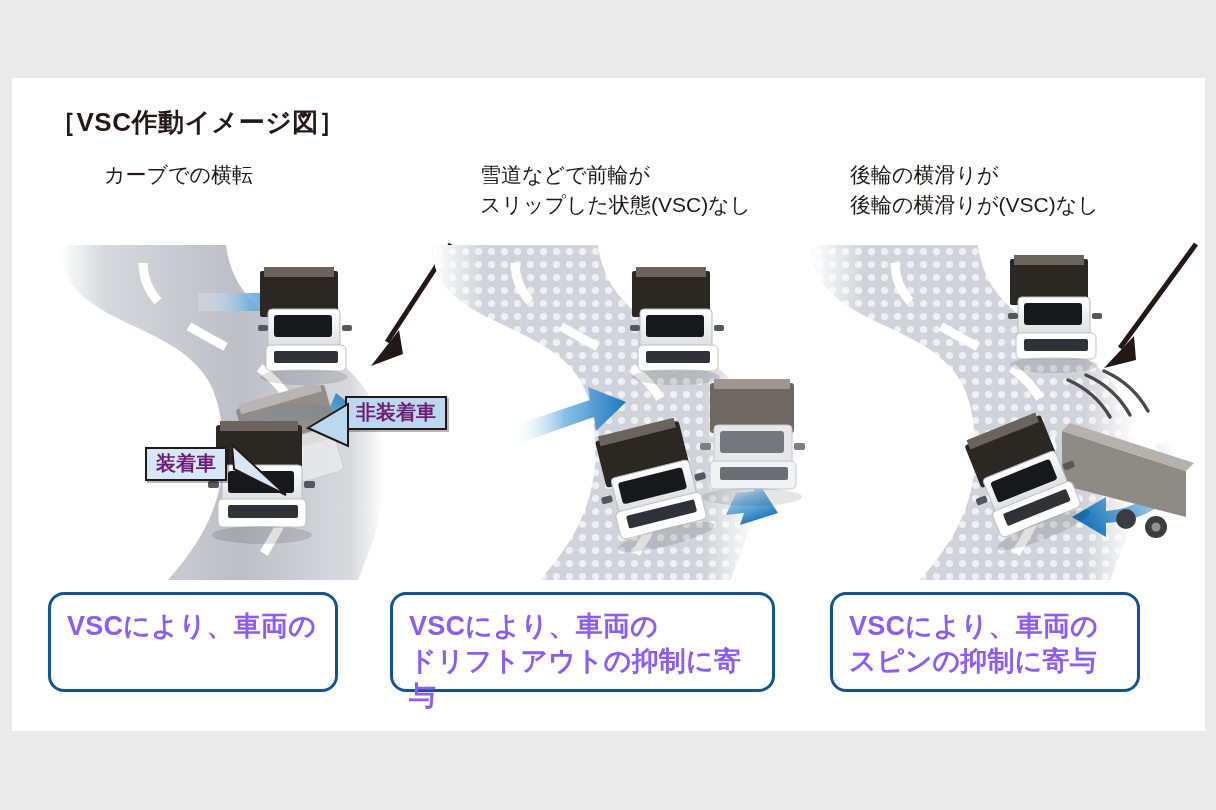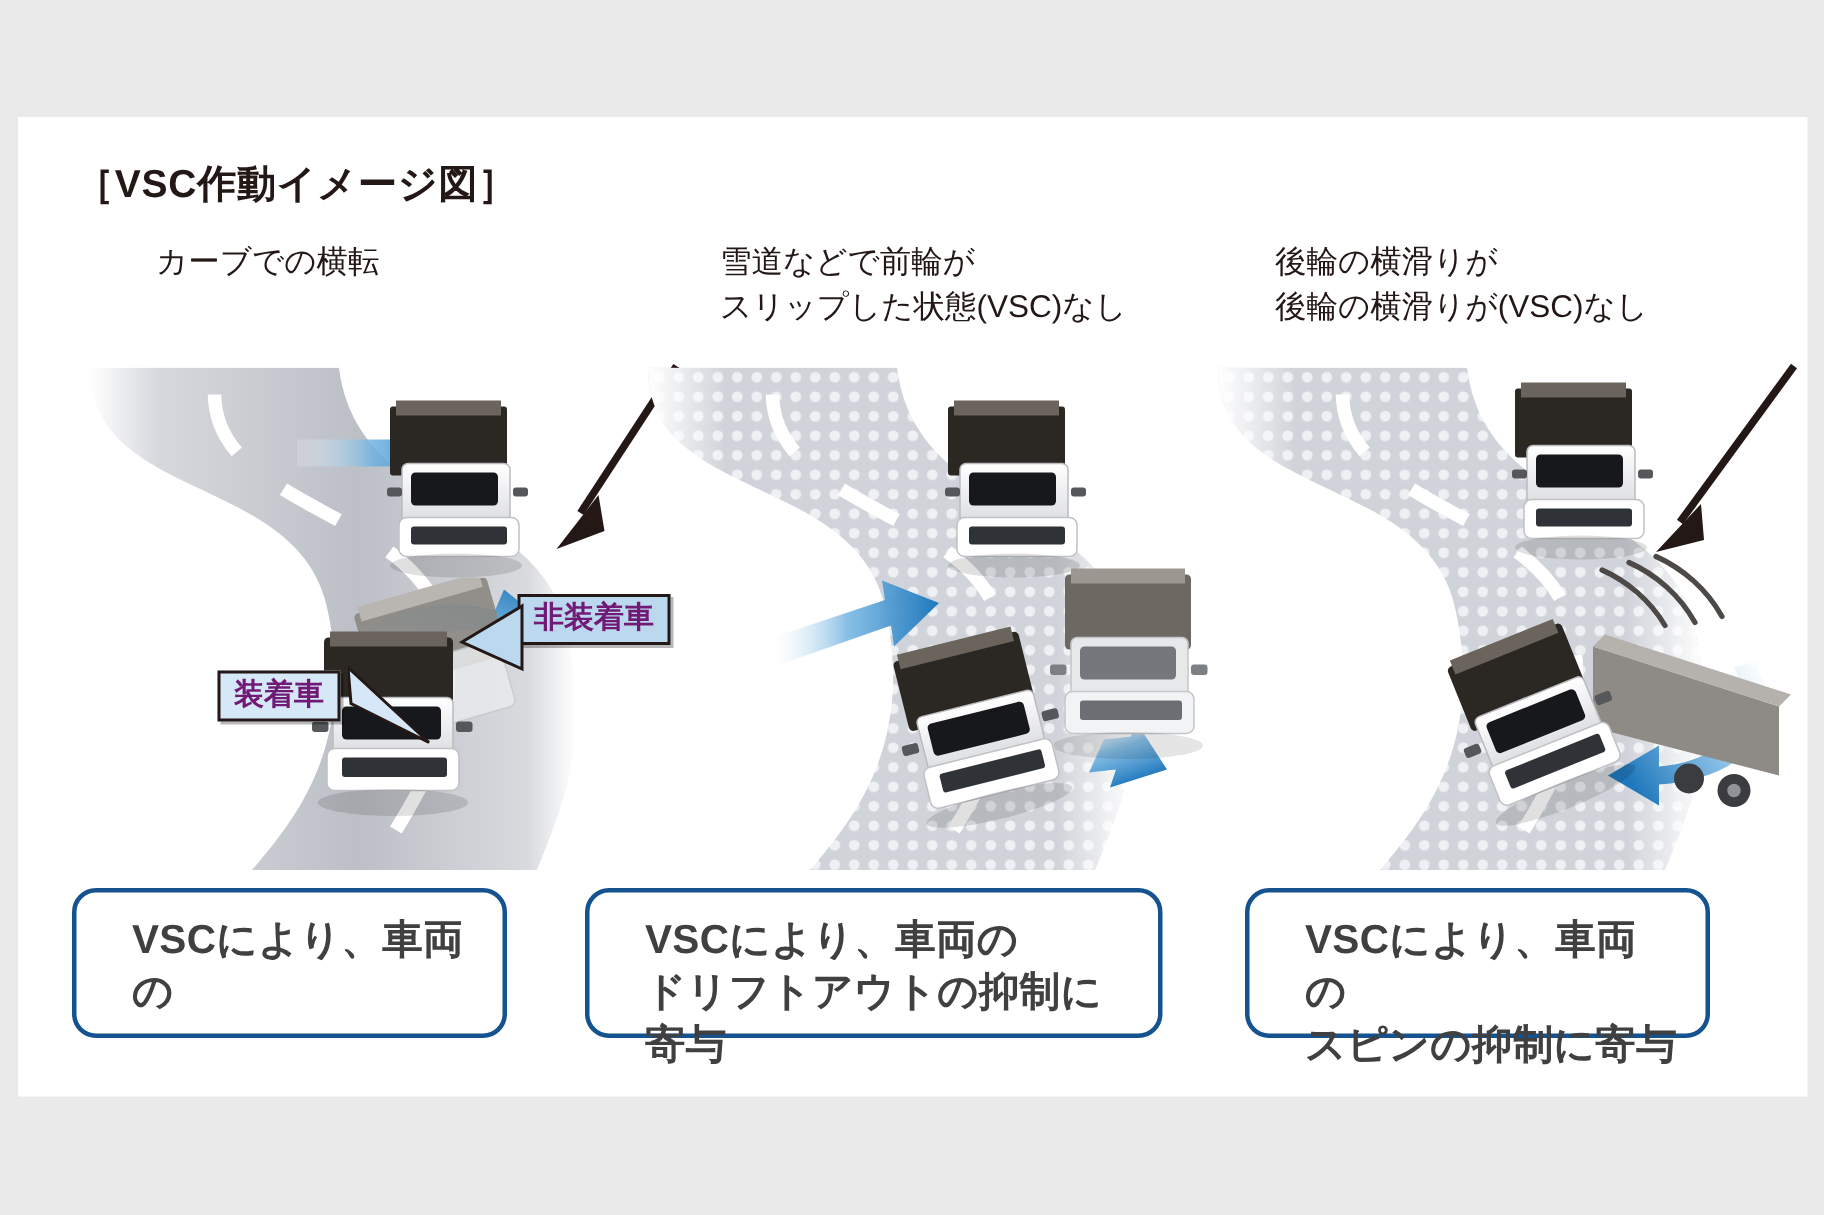--- a/index.html
+++ b/index.html
@@ -55,23 +55,23 @@
   }
   .bubble-equipped{background:#d6e8f7;left:145px;top:417px;margin-top:30px;}
   .bubble-notequipped{background:#bcd8ee;left:345px;top:396px;}
   .bubble-tail{position:absolute;}
 
   
   .cbox{
     position:absolute;
     border:3px solid #14538f;border-radius:16px;
     background:#ffffff;
-    color:#404040;
+    color:#8b5cf6;
     font-size:27px;font-weight:bold;line-height:1.30;
-    padding:14px 18px 16px 37px;
+    padding:14px 18px 16px 16px;
     box-sizing:border-box;
     letter-spacing:.2px;
   }
   .cbox-1{left:48px;top:592px;width:290px;height:100px;}
   .cbox-2{left:390px;top:592px;width:385px;height:100px;}
   .cbox-3{left:830px;top:592px;width:310px;height:100px;}
   .cbox .l2{display:block;}
 
   
   .truck{position:absolute;}

